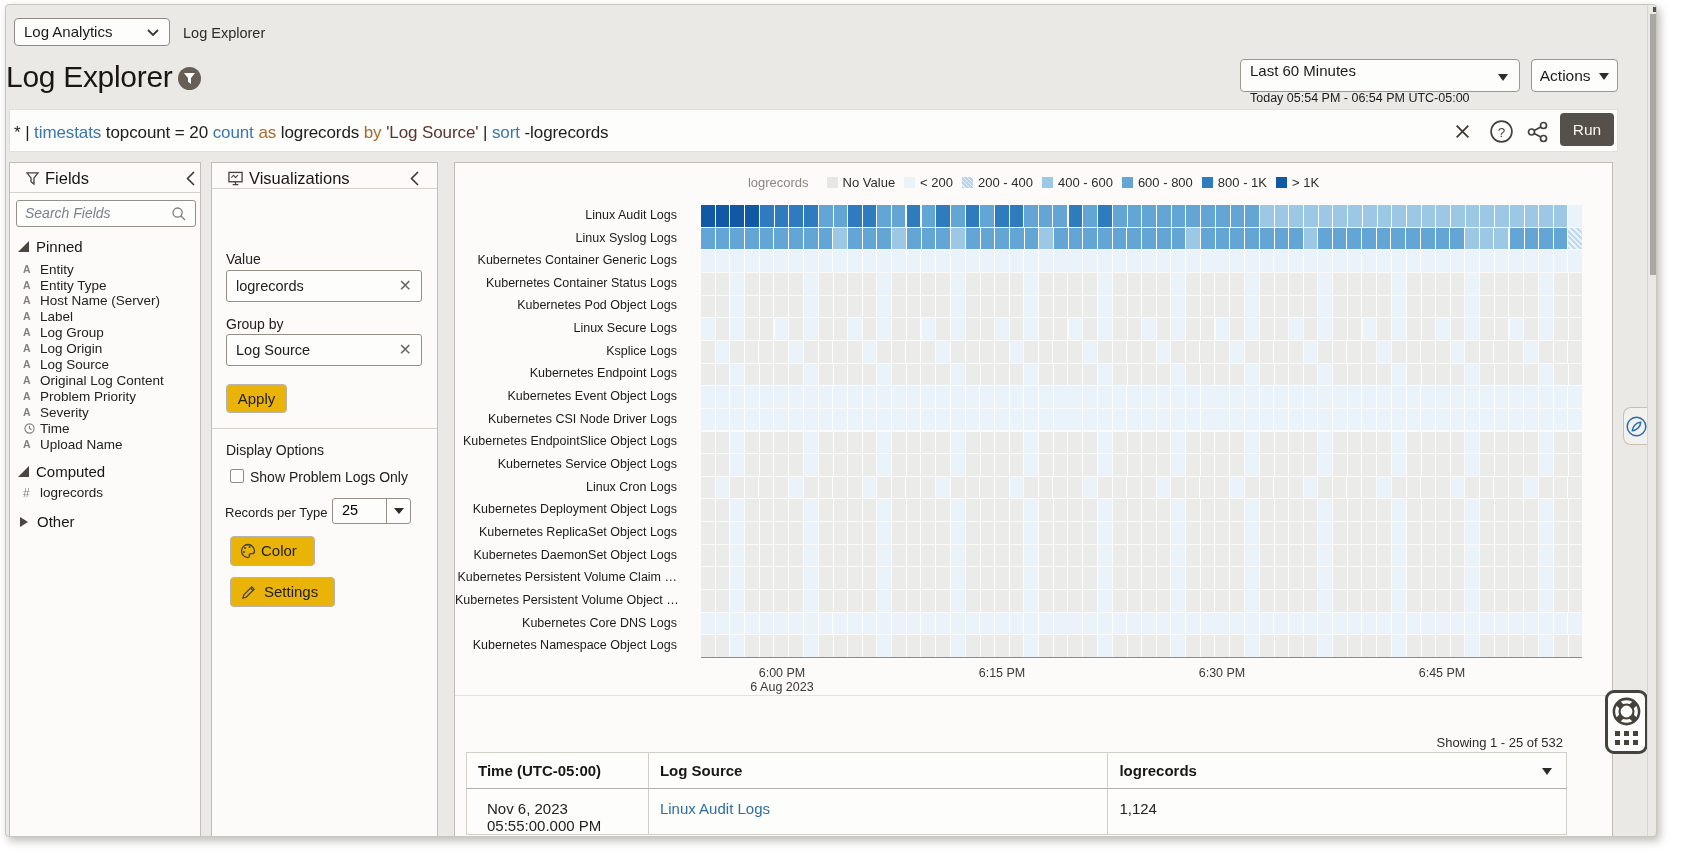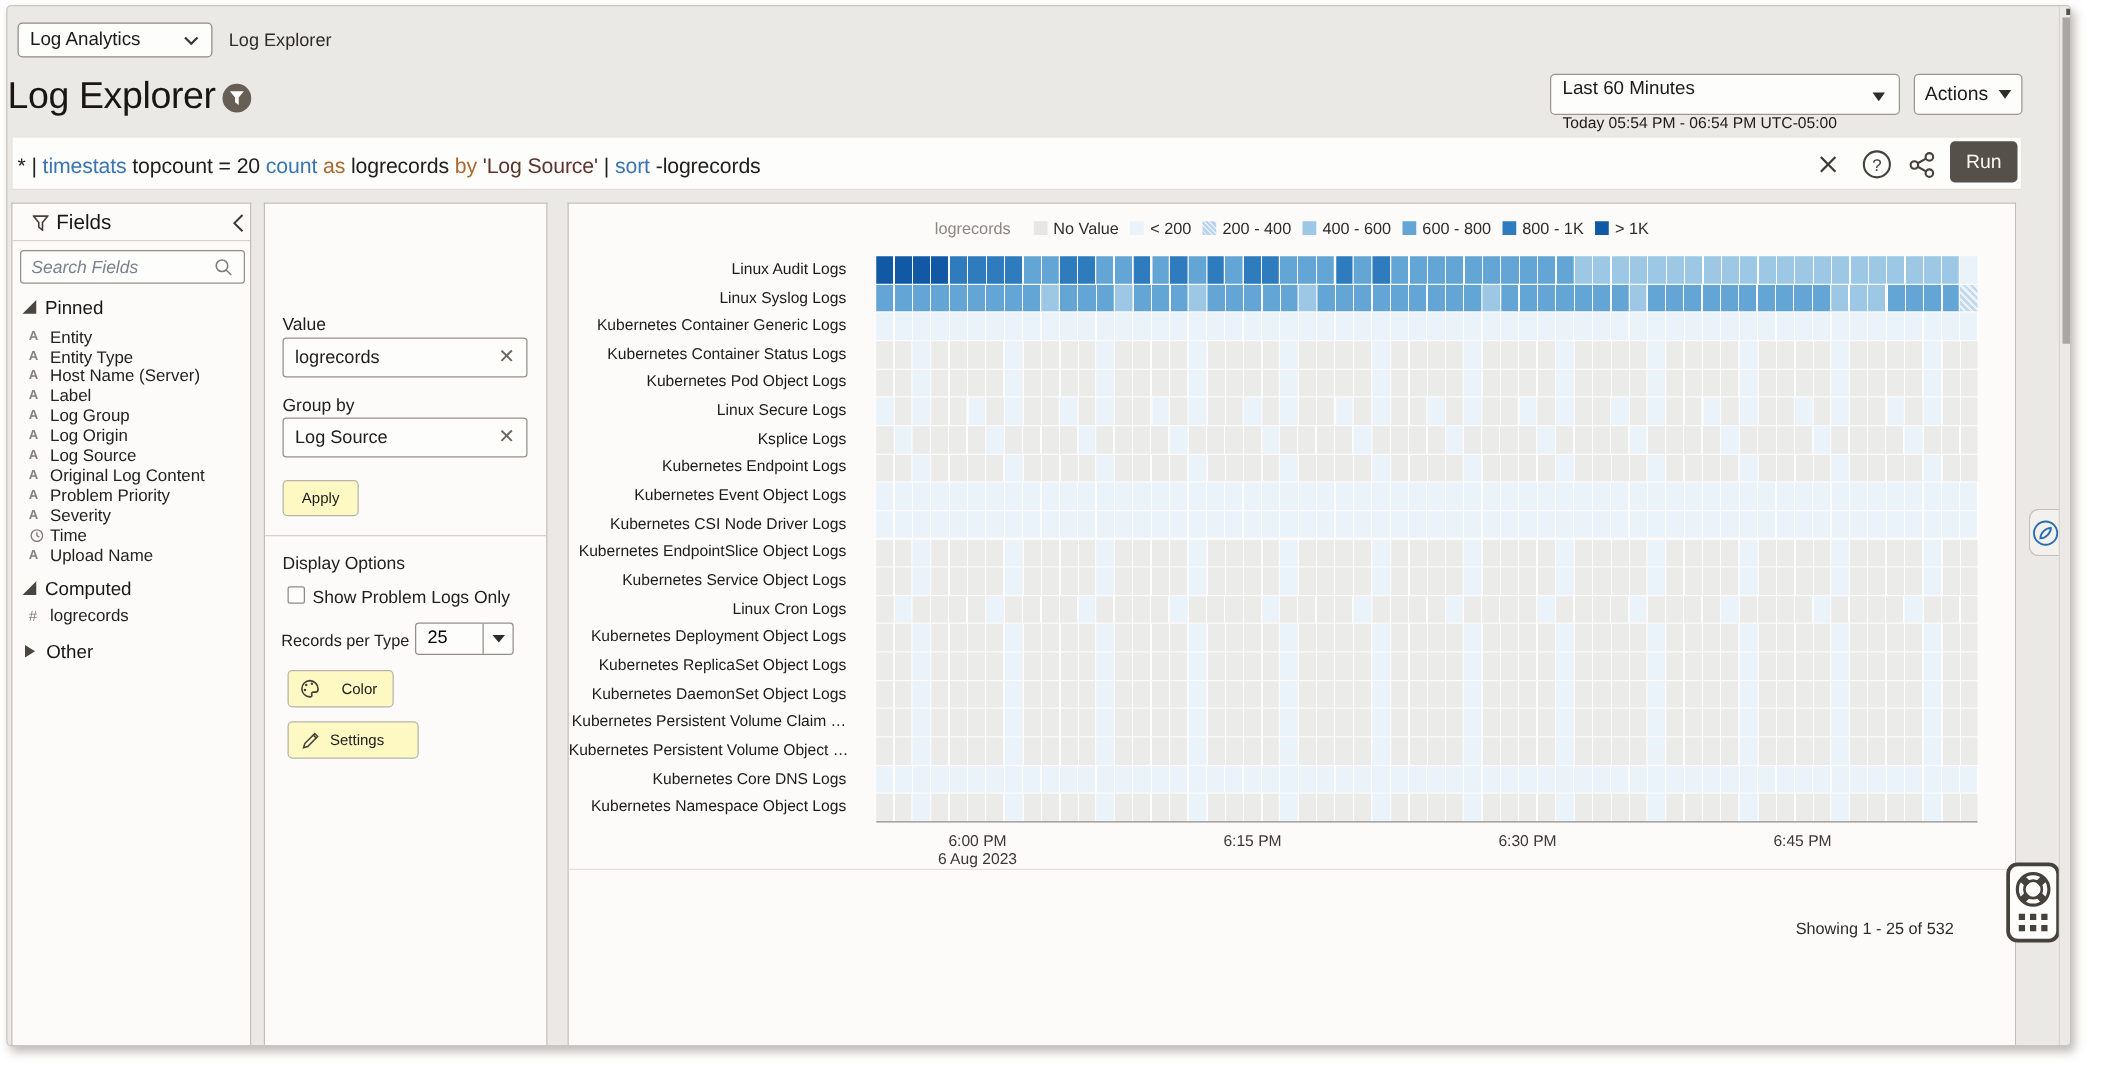--- a/index.html
+++ b/index.html
@@ -39,21 +39,21 @@
 .tri-e{display:inline-block;width:0;height:0;border-top:5.5px solid transparent;border-bottom:5.5px solid transparent;border-left:8px solid #4a463f}
 
 #viz{left:205px;width:227px}
 .vhead{position:absolute;left:0;top:0;width:100%;height:26px;border-bottom:1px solid #d5d1cb}
 .vselect{position:absolute;left:14px;top:36px;width:196px;height:31px;background:#fbfaf8;border:1px solid #a29e96;border-radius:4px}
 
 .vlabel{position:absolute;left:14px;font-size:14px;color:#22201d}
 .vinput{position:absolute;left:14px;width:196px;height:32px;background:#fdfdfc;border:1px solid #949088;border-radius:3px;
 font-size:14.5px;color:#22201d;line-height:30px;padding-left:9px}
 .x{position:absolute;right:9px;top:0;color:#6b6761;font-size:16px;font-weight:400}
-.btn{position:absolute;background:#fef9c3;border:1px solid #b7b3ac;border-radius:4px;font-size:12px;color:#22201d;text-align:center}
+.btn{position:absolute;background:#eab308;border:1px solid #b7b3ac;border-radius:4px;font-size:15px;color:#22201d;text-align:center}
 .cbx{position:absolute;left:18px;top:306px;width:14px;height:14px;border:1px solid #8e8a84;border-radius:2px;background:#fdfdfc}
 
 #main{left:448px;width:1159px}
 .legend{position:absolute;left:0;top:12px;width:100%;text-align:center;font-size:13px;color:#2e2c29}
 .li{margin-left:9px}
 .sw{display:inline-block;width:11px;height:11px;margin-right:5px;vertical-align:-1px}
 .lg-name{color:#8a8680;margin-right:9px}
 .hc{position:absolute;display:block}
 .ylab{position:absolute;left:0;width:222px;text-align:right;font-size:12.5px;color:#1d1b18;white-space:nowrap}
 .xaxis{position:absolute;left:246px;top:494px;width:881px;border-top:1px solid #8f8c86}
@@ -181,36 +181,47 @@
       </div>
   <div class="sech" style="left:8px;top:300px"><span class="tri-se" style="margin-right:7px"></span>Computed</div>
   <div class="fitem" style="top:321.5px">
         <span class="fa" style="font-size:12px;font-weight:400">#</span>
         <span class="fname">logrecords</span>
       </div>
   <div class="sech" style="left:10px;top:350px"><span class="tri-e" style="margin-right:9px"></span>Other</div>
  </div>
 
  <div id="viz" class="panel">
+  <div class="vhead">
+    <svg width="15" height="15" viewBox="0 0 16 16" style="position:absolute;left:16px;top:8px">
+          <rect x="1" y="1.5" width="14" height="10" fill="none" stroke="#44403a" stroke-width="1.4"></rect>
+          <path d="M3.5 7l2.5-2.5 2 2.5 2.5-2.5" fill="none" stroke="#44403a" stroke-width="1.2"></path>
+          <path d="M8 11.5v2.5M5 14.5h6" stroke="#44403a" stroke-width="1.4"></path>
+        </svg>
+    <span class="ptitle" style="left:37px;top:6px">Visualizations</span>
+    <svg width="9" height="15" viewBox="0 0 9 15" style="position:absolute;left:198px;top:8px">
+          <path d="M8 1L1.5 7.5L8 14" fill="none" stroke="#3a3733" stroke-width="1.6"></path>
+        </svg>
+  </div>
   <div class="vlabel" style="top:88px">Value</div>
   <div class="vinput" style="top:107px">logrecords<span class="x">✕</span></div>
   <div class="vlabel" style="top:153px">Group by</div>
   <div class="vinput" style="top:171px">Log Source<span class="x">✕</span></div>
   <div class="btn" style="left:14px;top:221px;width:61px;height:29px;line-height:27px">Apply</div>
   <div class="abs" style="left:0;top:265px;width:100%;border-top:1px solid #d5d1cb"></div>
   <div class="vlabel" style="top:279px">Display Options</div>
   <div class="cbx"></div>
   <div class="vlabel" style="left:38px;top:306px">Show Problem Logs Only</div>
   <div class="vlabel" style="left:13px;top:342px;font-size:13px">Records per Type</div>
   <div class="abs" style="left:120px;top:335px;width:79px;height:26px;background:#fdfdfc;border:1px solid #949088;border-radius:3px">
     <span style="position:absolute;left:9px;top:3px;font-size:14.5px">25</span>
     <span class="abs" style="right:0;top:0;width:24px;height:100%;border-left:1px solid #949088"></span>
     <span class="tri" style="position:absolute;right:6px;top:9px;border-top-width:6px;border-left-width:5px;border-right-width:5px"></span>
       </div>
-  <div class="btn" style="left:18px;top:373px;width:85px;height:30px;line-height:28px;padding-left:30px;text-align:center">Color
+  <div class="btn" style="left:18px;top:373px;width:85px;height:30px;line-height:28px;padding-left:30px;text-align:left">Color
     <svg width="16" height="16" viewBox="0 0 16 16" style="position:absolute;left:9px;top:6px">
           <path d="M8 1.5a6.5 6.5 0 100 13c1.2 0 1.8-.8 1.4-1.8-.4-1 .2-2 1.3-2h1.6c1.4 0 2.2-1 2.2-2.7A6.8 6.8 0 008 1.5z" fill="none" stroke="#44403a" stroke-width="1.3"></path>
           <circle cx="5" cy="5" r="1" fill="#44403a"></circle>
           <circle cx="9.5" cy="4" r="1" fill="#44403a"></circle>
           <circle cx="4" cy="9" r="1" fill="#44403a"></circle>
         </svg></div>
   <div class="btn" style="left:18px;top:414px;width:105px;height:30px;line-height:28px;padding-left:33px;text-align:left">Settings
     <svg width="15" height="15" viewBox="0 0 16 16" style="position:absolute;left:10px;top:7px">
           <path d="M2 14l1-3.5L11.5 2l2.5 2.5L5.5 13z" fill="none" stroke="#44403a" stroke-width="1.3"></path>
           <path d="M10.5 3.5L13 6" stroke="#44403a" stroke-width="1.3"></path>
@@ -651,20 +662,35 @@
 <i class="hc" style="left:1025.1px;top:472.35px;width:57.8px;height:21.65px;background:repeating-linear-gradient(90deg,#ebebe9 0 13.7px,rgba(255,255,255,0.75) 13.7px 14.7px)"></i>
 <i class="hc" style="left:1083.9px;top:472.35px;width:13.7px;height:21.65px;background:#eaf2fa"></i>
 <i class="hc" style="left:1098.6px;top:472.35px;width:28.4px;height:21.65px;background:repeating-linear-gradient(90deg,#ebebe9 0 13.7px,rgba(255,255,255,0.75) 13.7px 14.7px)"></i>
   <div class="xaxis"></div>
   <div class="xtick" style="left:327px">6:00 PM<br><span style="white-space:nowrap">6 Aug 2023</span></div>
   <div class="xtick" style="left:547px">6:15 PM</div>
   <div class="xtick" style="left:767px">6:30 PM</div>
   <div class="xtick" style="left:987px">6:45 PM</div>
   <div class="sep"></div>
   <div class="showing">Showing 1 - 25 of 532</div>
+  <table>
+   <tbody>
+          <tr>
+            <th style="width:182px">Time (UTC-05:00)</th>
+            <th style="width:460px">Log Source</th>
+            <th style="width:459px;position:relative">logrecords
+     <span class="tri" style="position:absolute;right:14px;top:15px"></span></th>
+          </tr>
+   <tr>
+            <td style="padding-left:20px">Nov 6, 2023<br>05:55:00.000 PM</td>
+            <td class="lnk">Linux Audit Logs</td>
+            <td>1,124</td>
+          </tr>
+  </tbody>
+      </table>
  </div>
 
  <div class="rstrip"></div>
  <div class="tab">
       <svg width="21" height="21" viewBox="0 0 21 21" style="position:absolute;left:2px;top:8px">
    <circle cx="10.5" cy="10.5" r="9.3" fill="none" stroke="#2a6cb0" stroke-width="1.5"></circle>
    <path d="M6.3 14.7 C6.3 10.5 10.5 6.3 14.7 6.3 C14.7 10.5 10.5 14.7 6.3 14.7 Z" fill="none" stroke="#2a6cb0" stroke-width="1.5"></path>
       </svg>
     </div>
  <div class="helpbtn">

